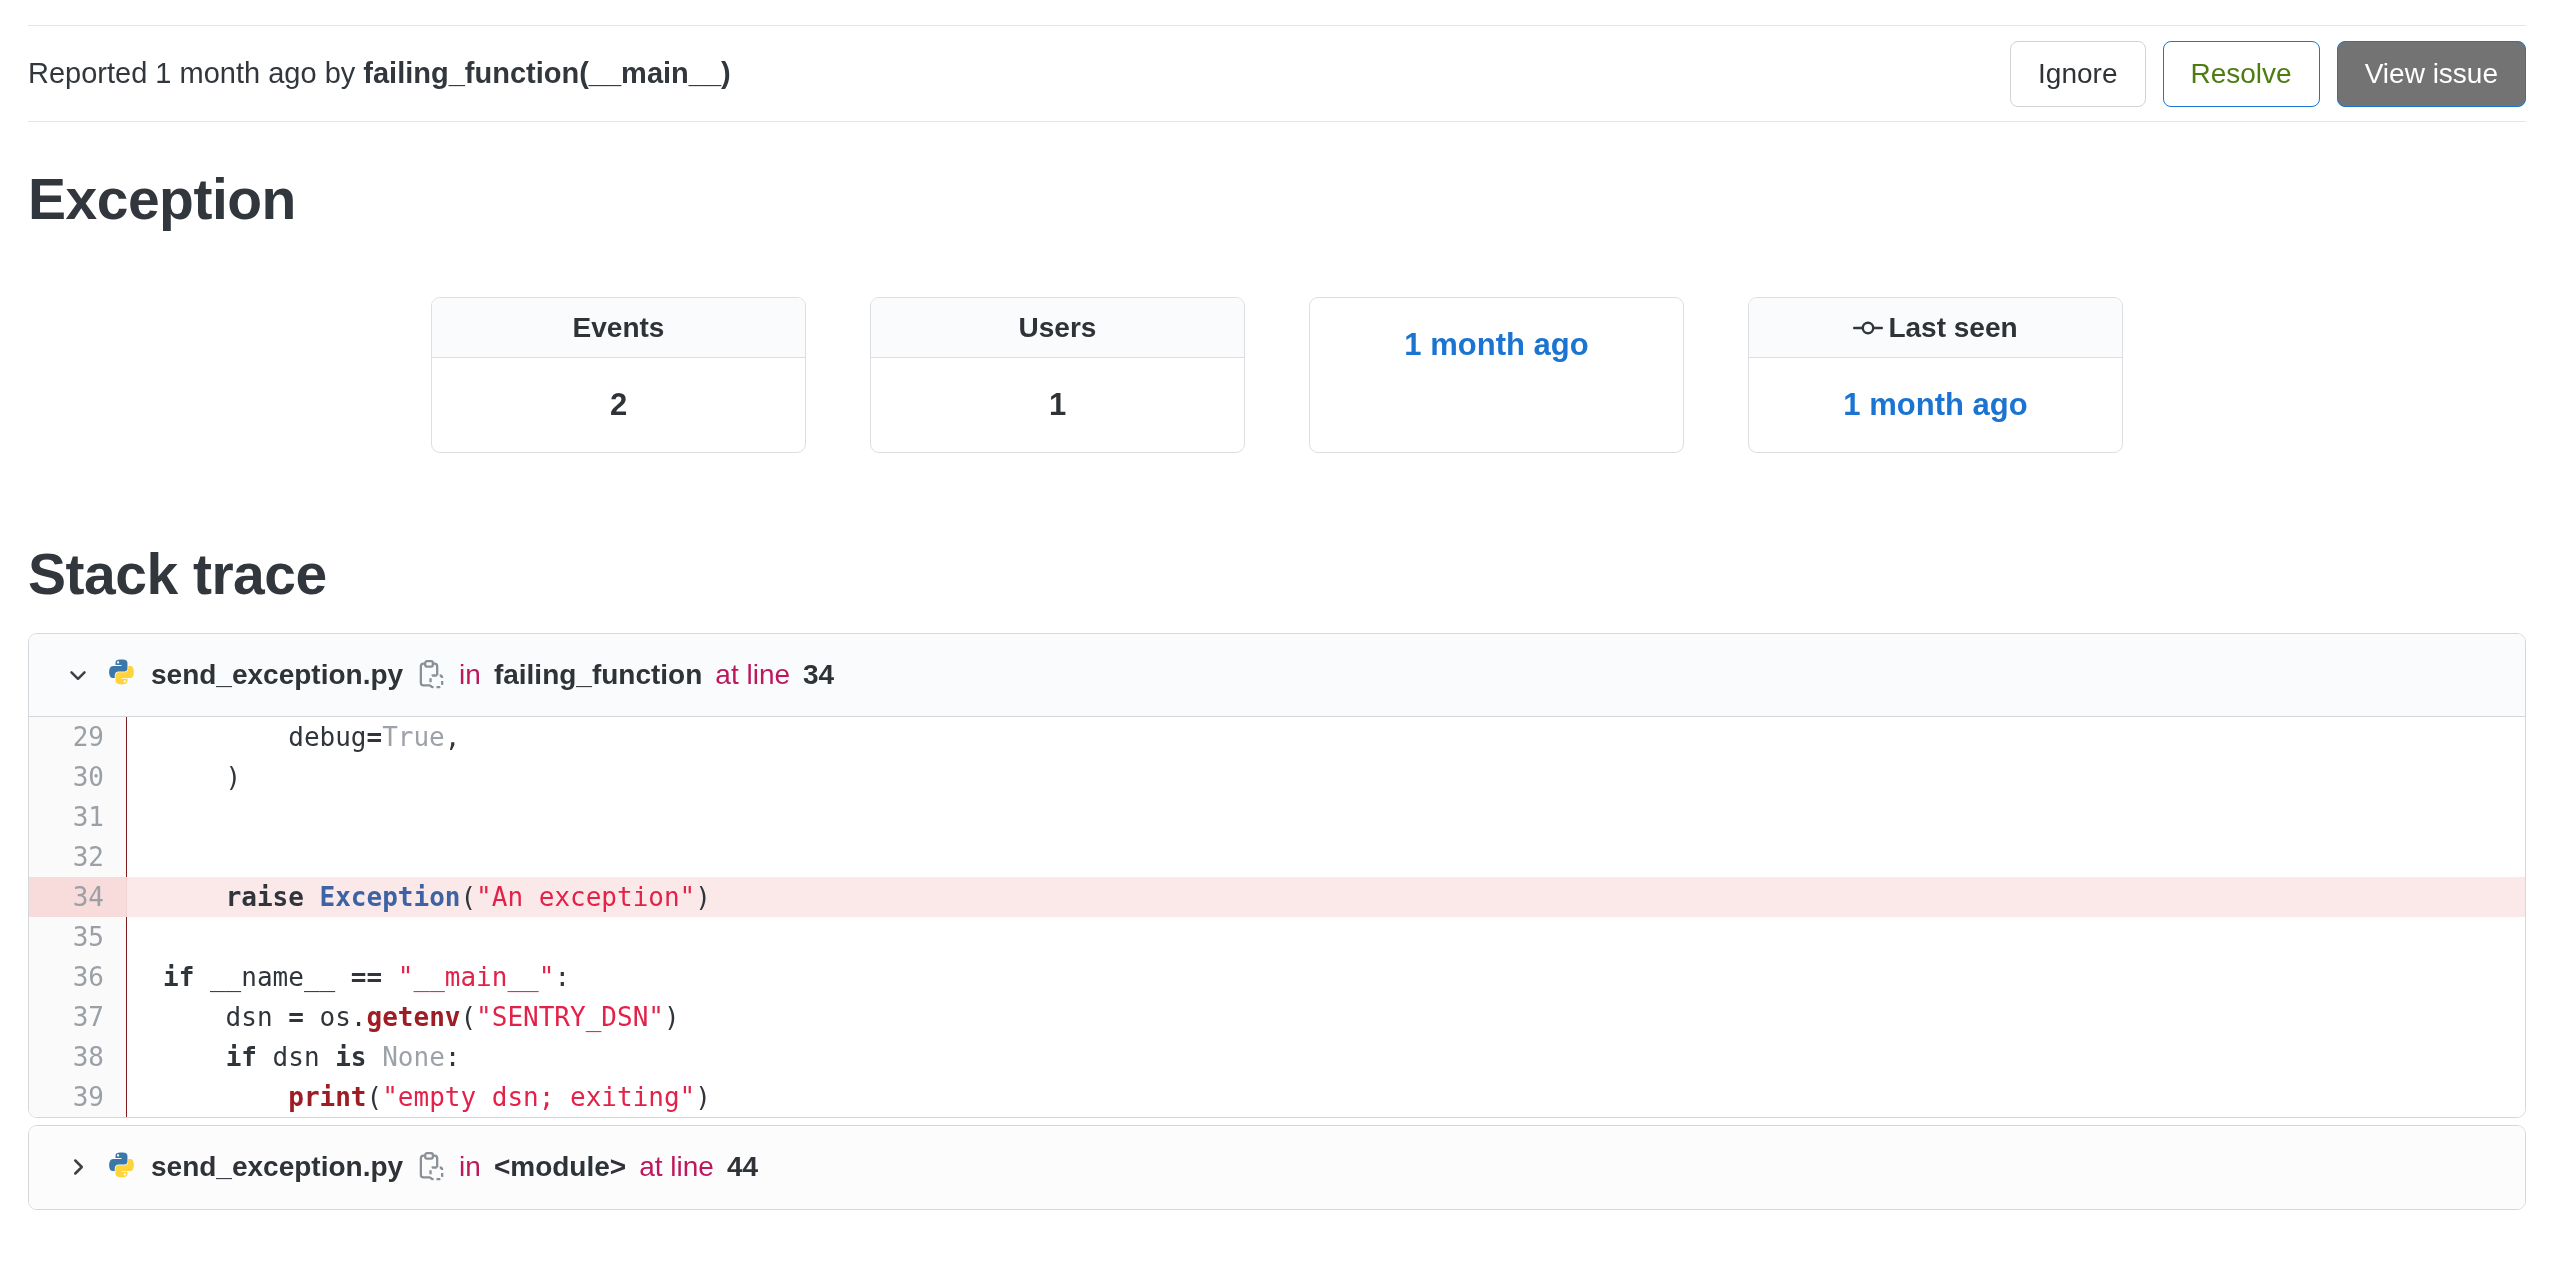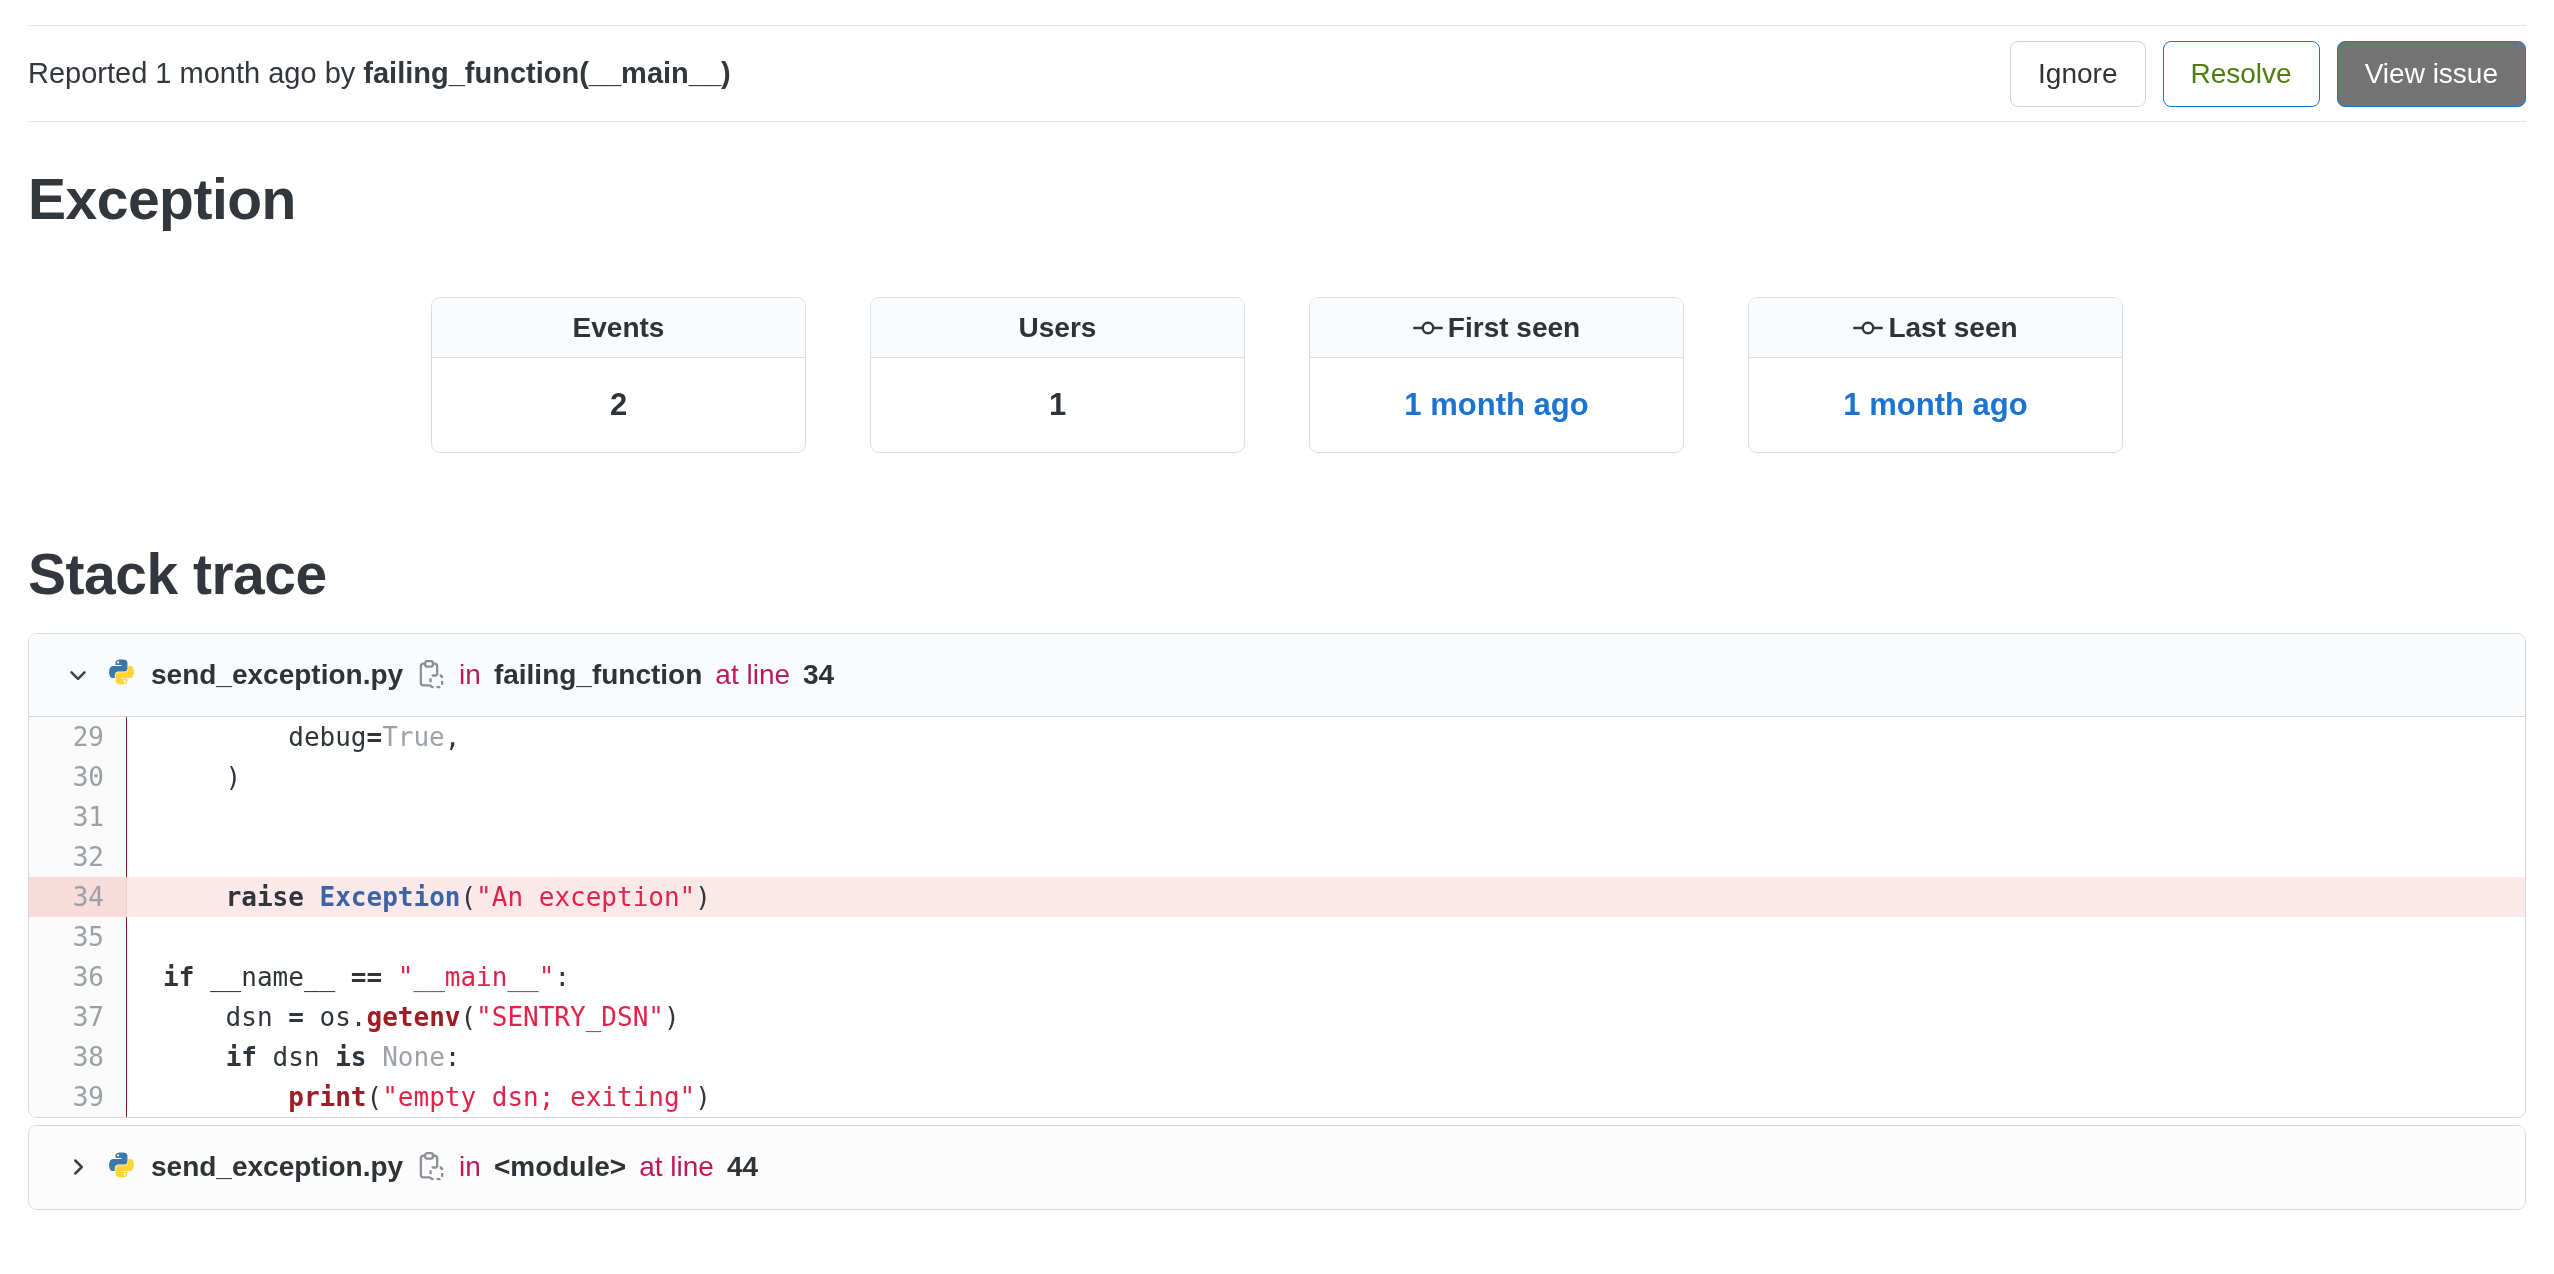--- a/index.html
+++ b/index.html
@@ -127,40 +127,32 @@
     <div class="card">
       <div class="card-h">
         <span>Users</span>
       </div>
       <div class="card-b">
         <span>1</span>
       </div>
     </div>
 
     <div class="card">
+      <div class="card-b">
+        <a class="link">1 month ago</a>
+      </div>
+    </div>
+
+    <div class="card">
       <div class="card-h">
         <svg class="commit-ico" viewBox="0 0 24 24" fill="none" stroke="#32373d" stroke-width="2" stroke-linecap="round">
           <line x1="1" y1="12" x2="6.5" y2="12"></line>
           <circle cx="12" cy="12" r="4.2"></circle>
           <line x1="17.5" y1="12" x2="23" y2="12"></line>
         </svg>
-        <span>First seen</span>
-      </div>
-      <div class="card-b">
-        <a class="link">1 month ago</a>
-      </div>
-    </div>
-
-    <div class="card">
-      <div class="card-h">
-        <svg class="commit-ico" viewBox="0 0 24 24" fill="none" stroke="#32373d" stroke-width="2" stroke-linecap="round">
-          <line x1="1" y1="12" x2="6.5" y2="12"></line>
-          <circle cx="12" cy="12" r="4.2"></circle>
-          <line x1="17.5" y1="12" x2="23" y2="12"></line>
-        </svg>
         <span>Last seen</span>
       </div>
       <div class="card-b">
         <a class="link">1 month ago</a>
       </div>
     </div>
 
   </div>
 
   <h1 class="h1 stack">Stack trace</h1>

